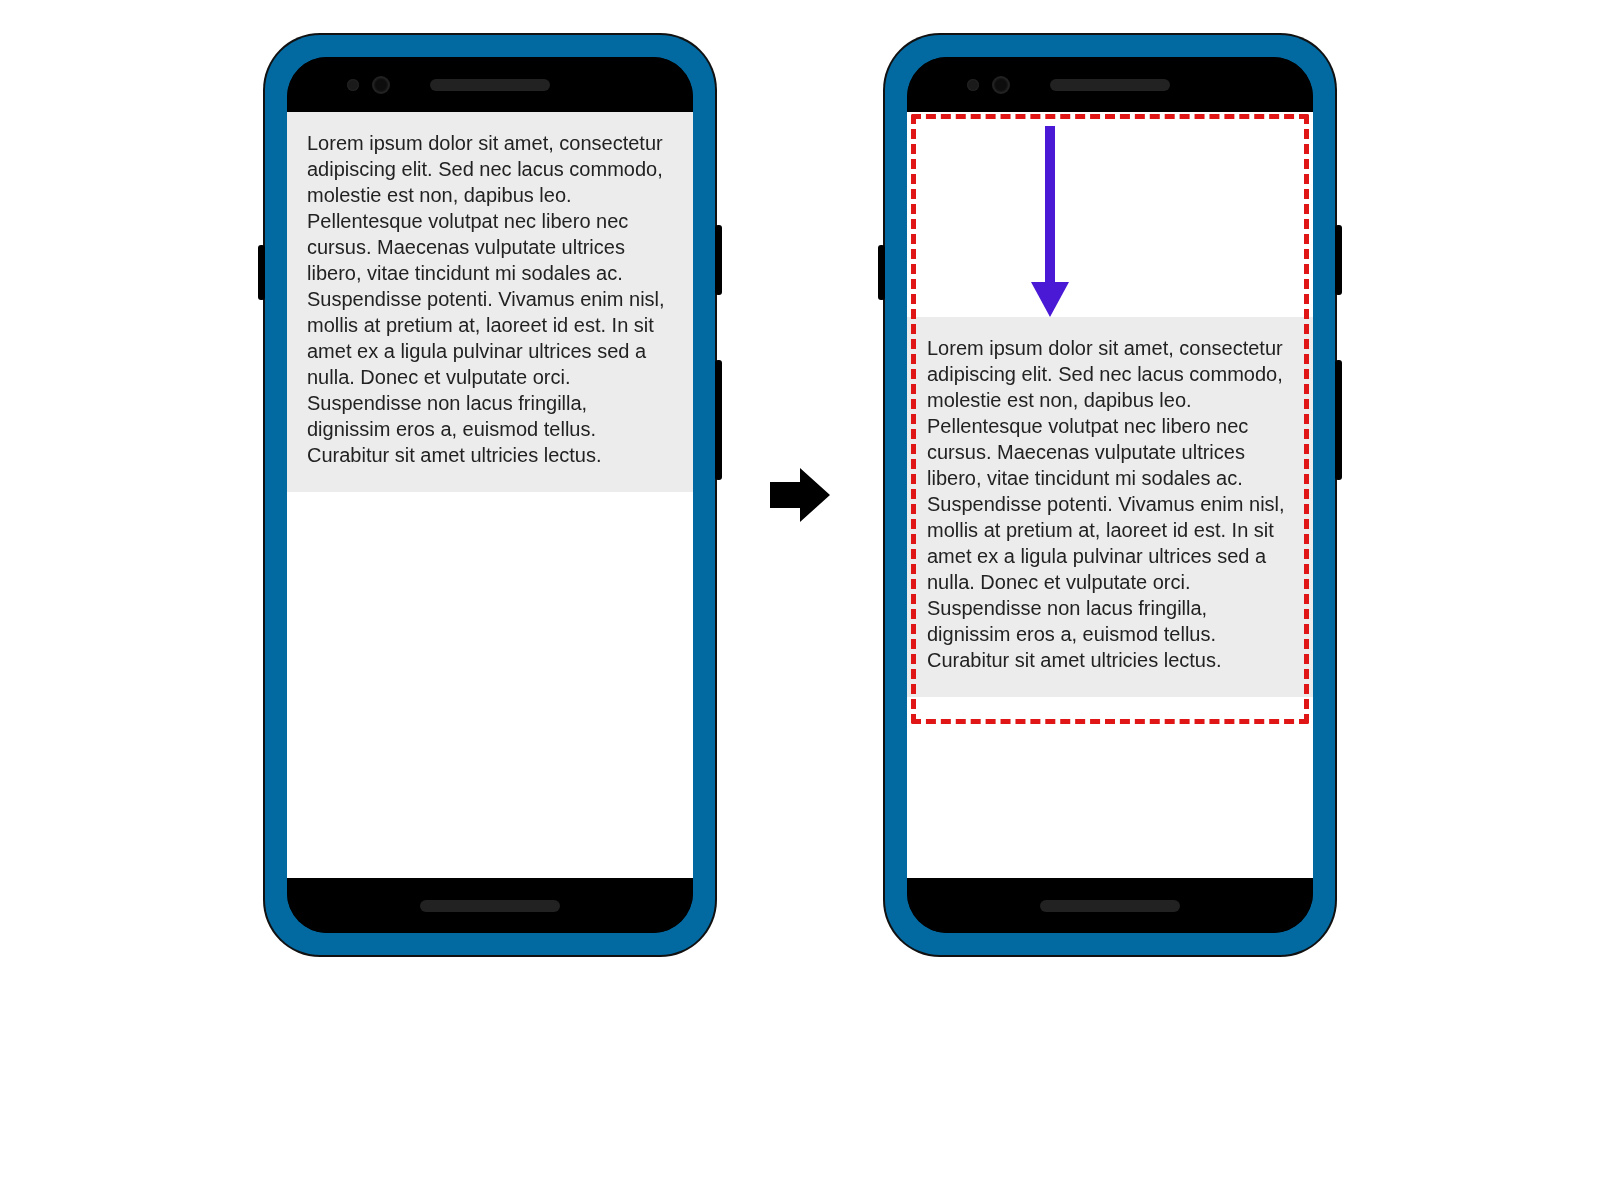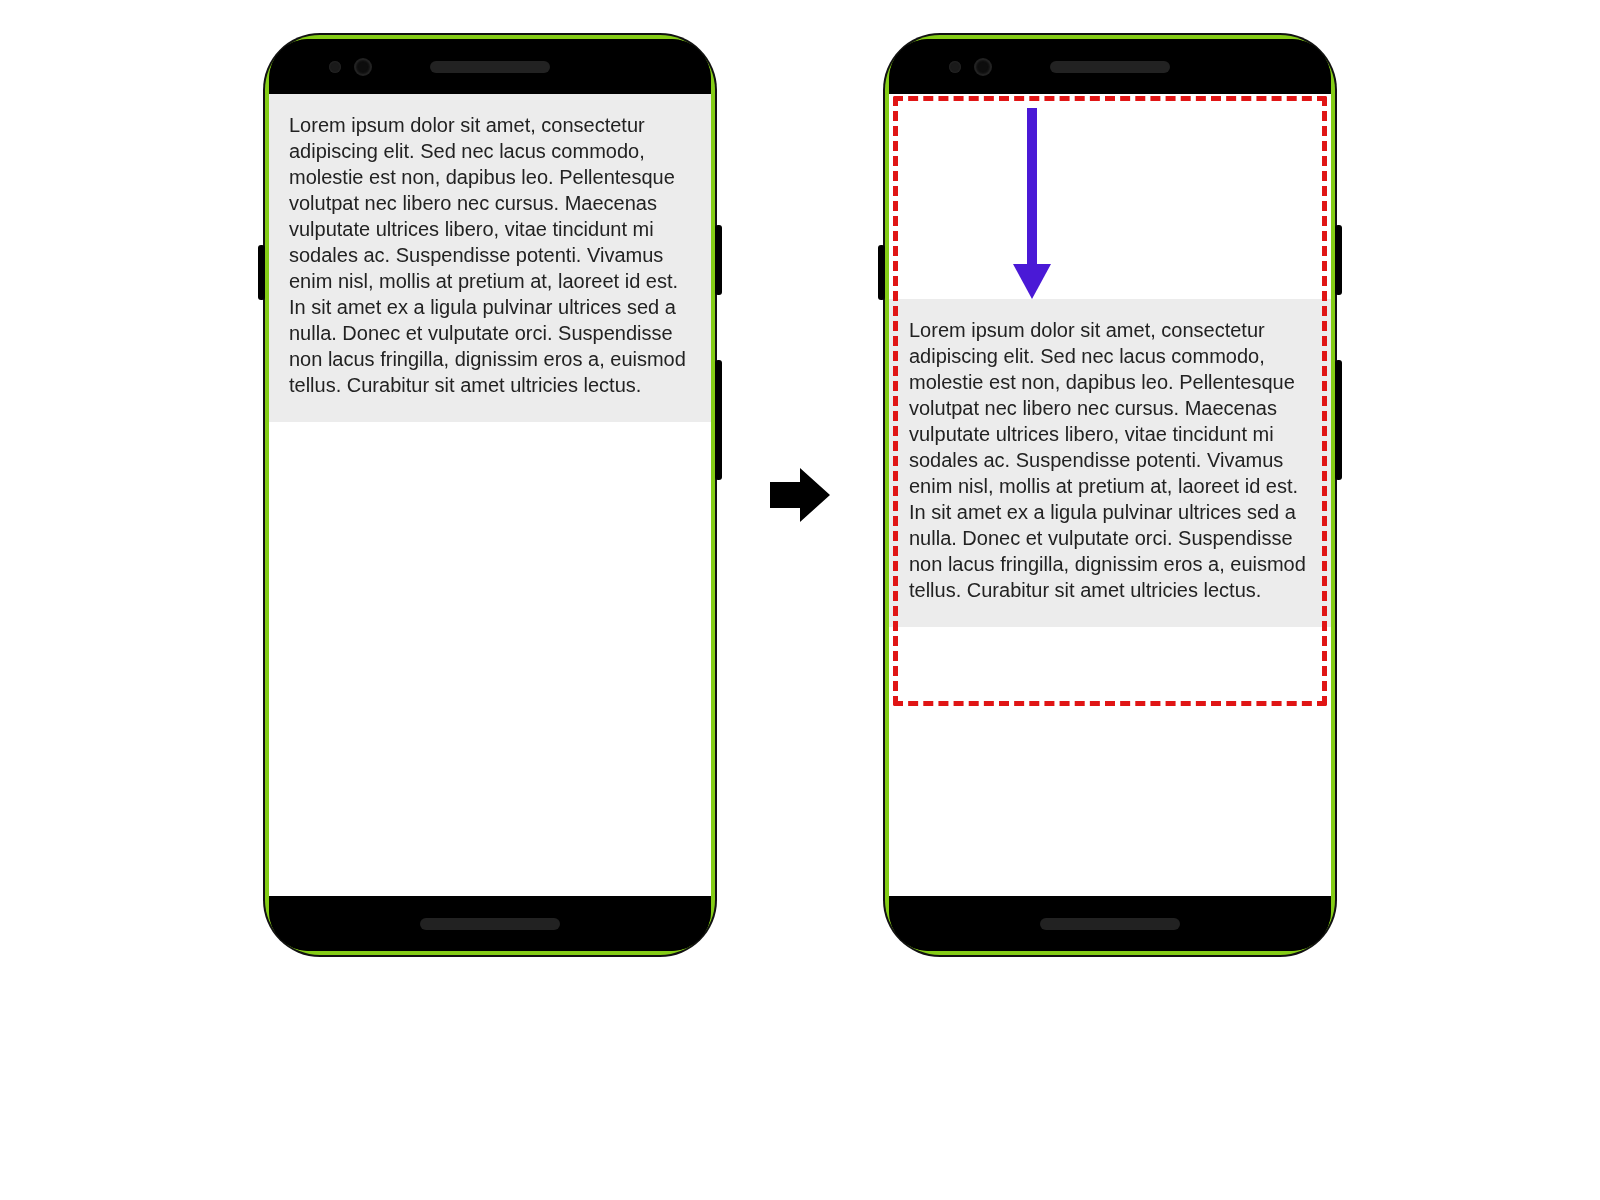--- a/index.html
+++ b/index.html
@@ -18,23 +18,23 @@
     width: 1600px;
     height: 960px;
     display: flex;
     align-items: center;
     justify-content: center;
     gap: 50px;
   }
   .phone {
     width: 450px;
     height: 920px;
-    background: #84cc16;
+    background: #0369a1;
     border-radius: 55px;
-    padding: 4px;
+    padding: 22px;
     position: relative;
     box-shadow: 0 0 0 2px #111;
   }
   .phone-inner {
     width: 100%;
     height: 100%;
     background: #000;
     border-radius: 40px;
     position: relative;
     overflow: hidden;

